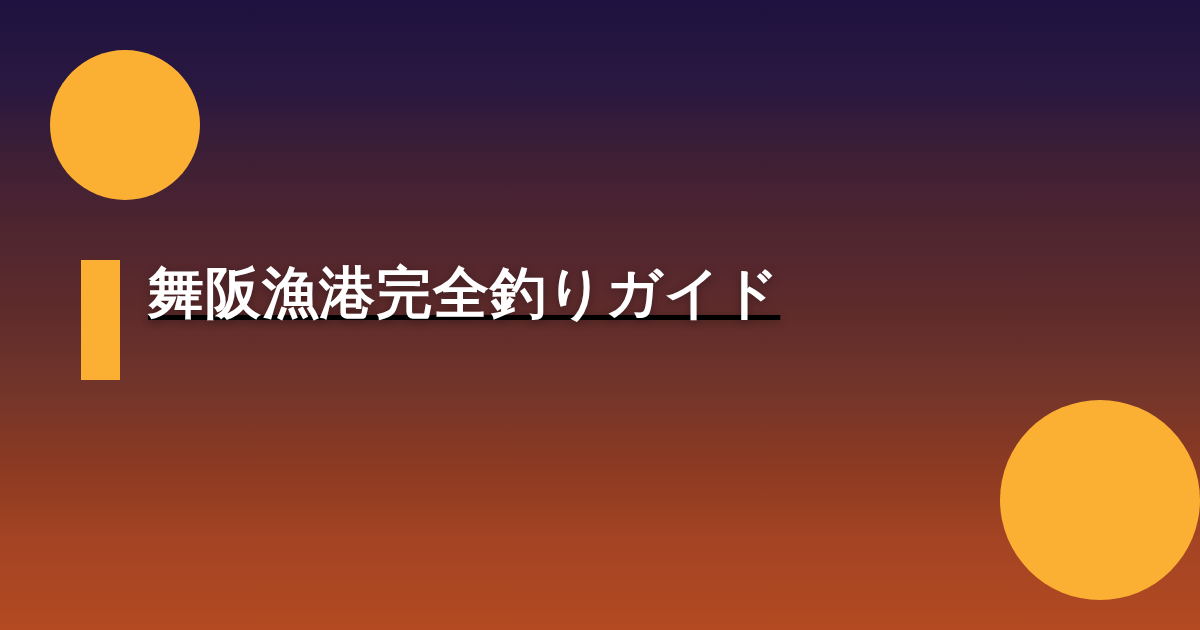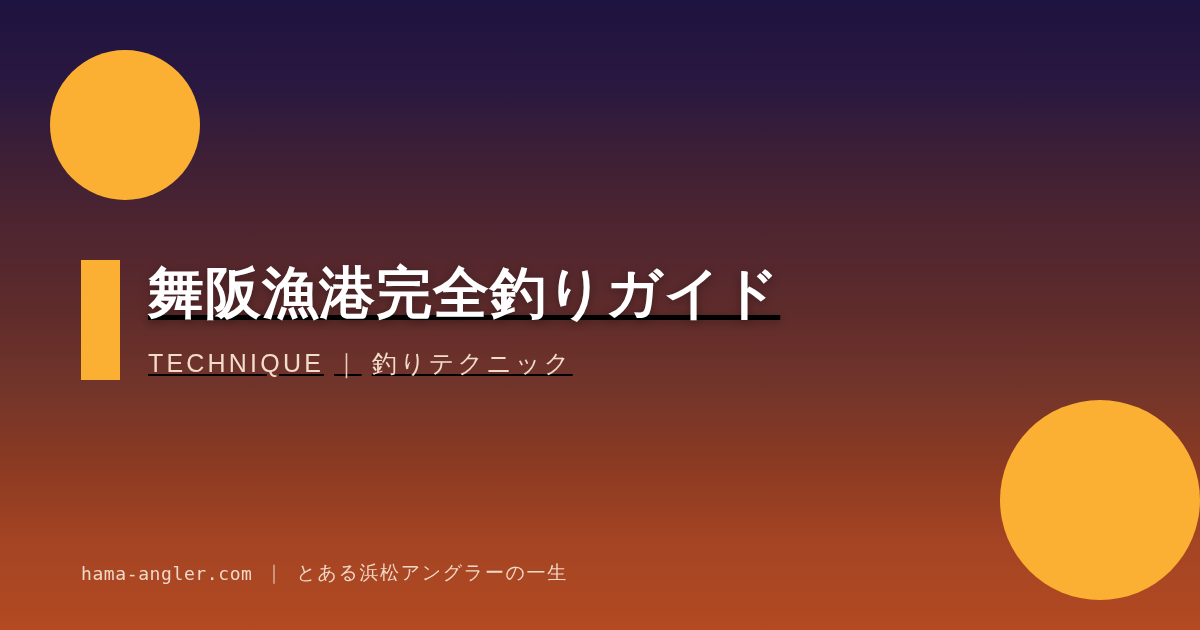--- a/index.html
+++ b/index.html
@@ -144,27 +144,19 @@
 
   <div class="content">
     <div class="title-row">
 
       <div class="accent-bar"></div>
 
       <div class="text-col">
 
         <h1 class="page-title">舞阪漁港完全釣りガイド</h1>
 
-        <p class="subtitle">
-          <span>TECHNIQUE</span><span class="sep">｜</span><span>釣りテクニック</span>
-        </p>
 
       </div>
     </div>
   </div>
 
-  <div class="footer">
-    <span class="site">hama-angler.com</span>
-    <span class="sep">｜</span>
-    <span class="tagline">とある浜松アングラーの一生</span>
-  </div>
 
 </div>
 
 </body></html>

